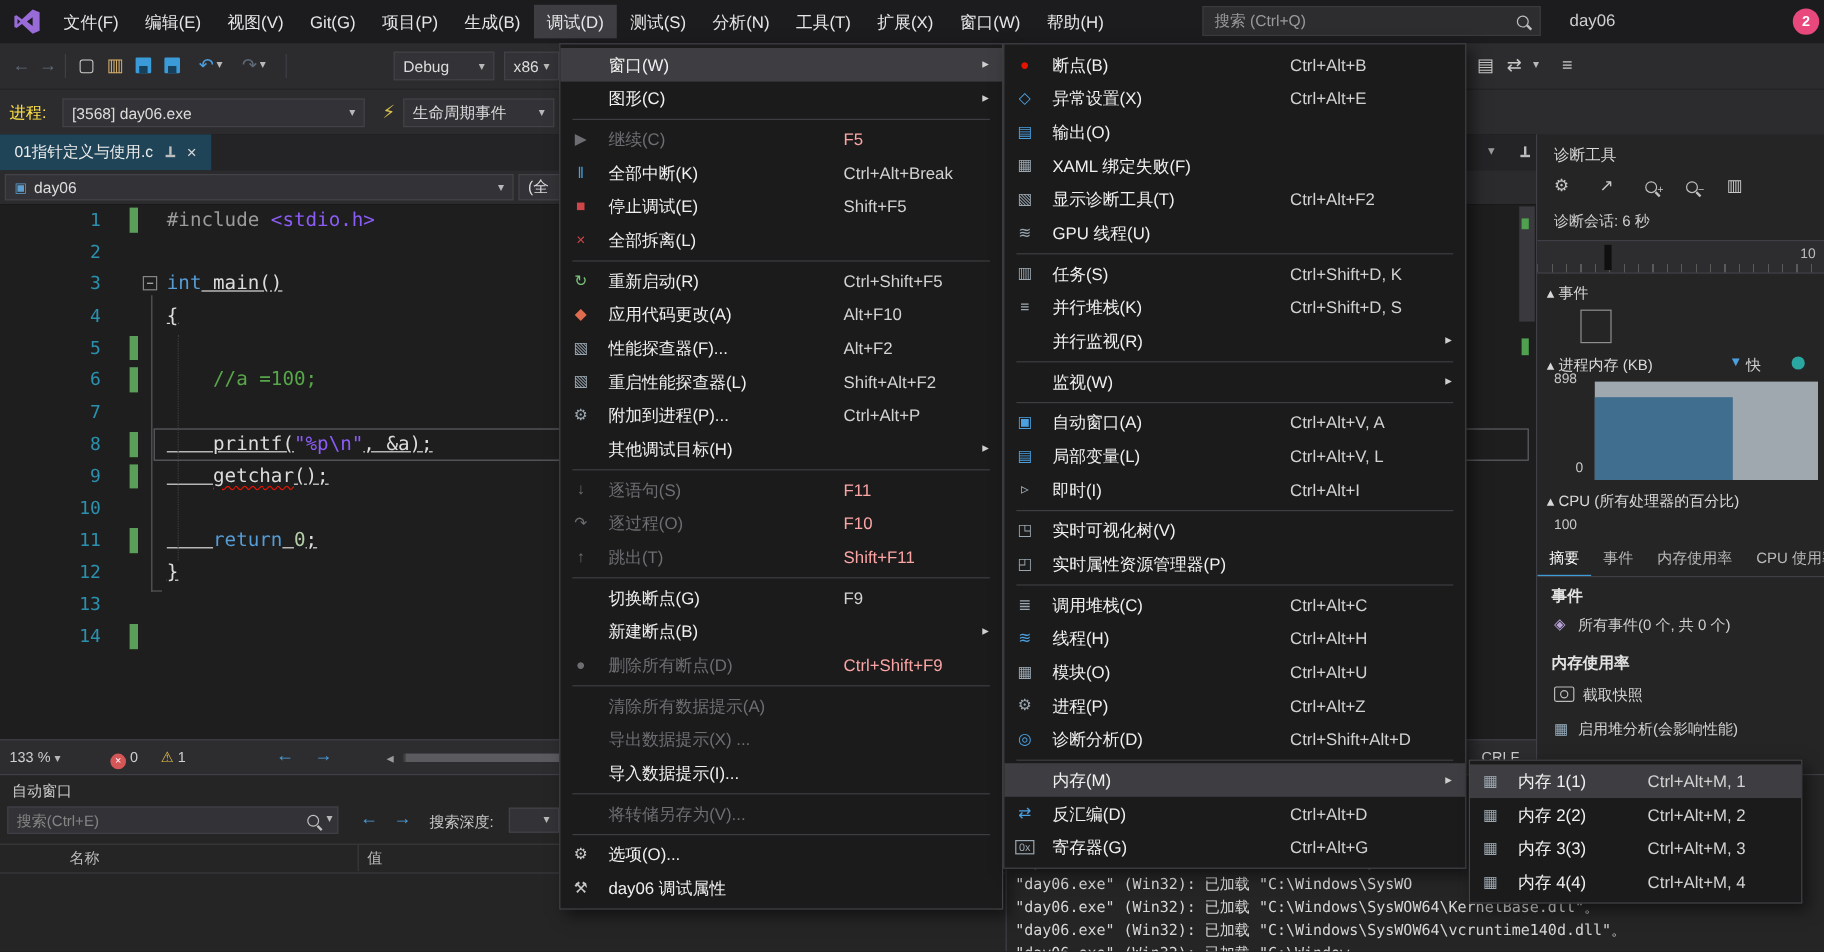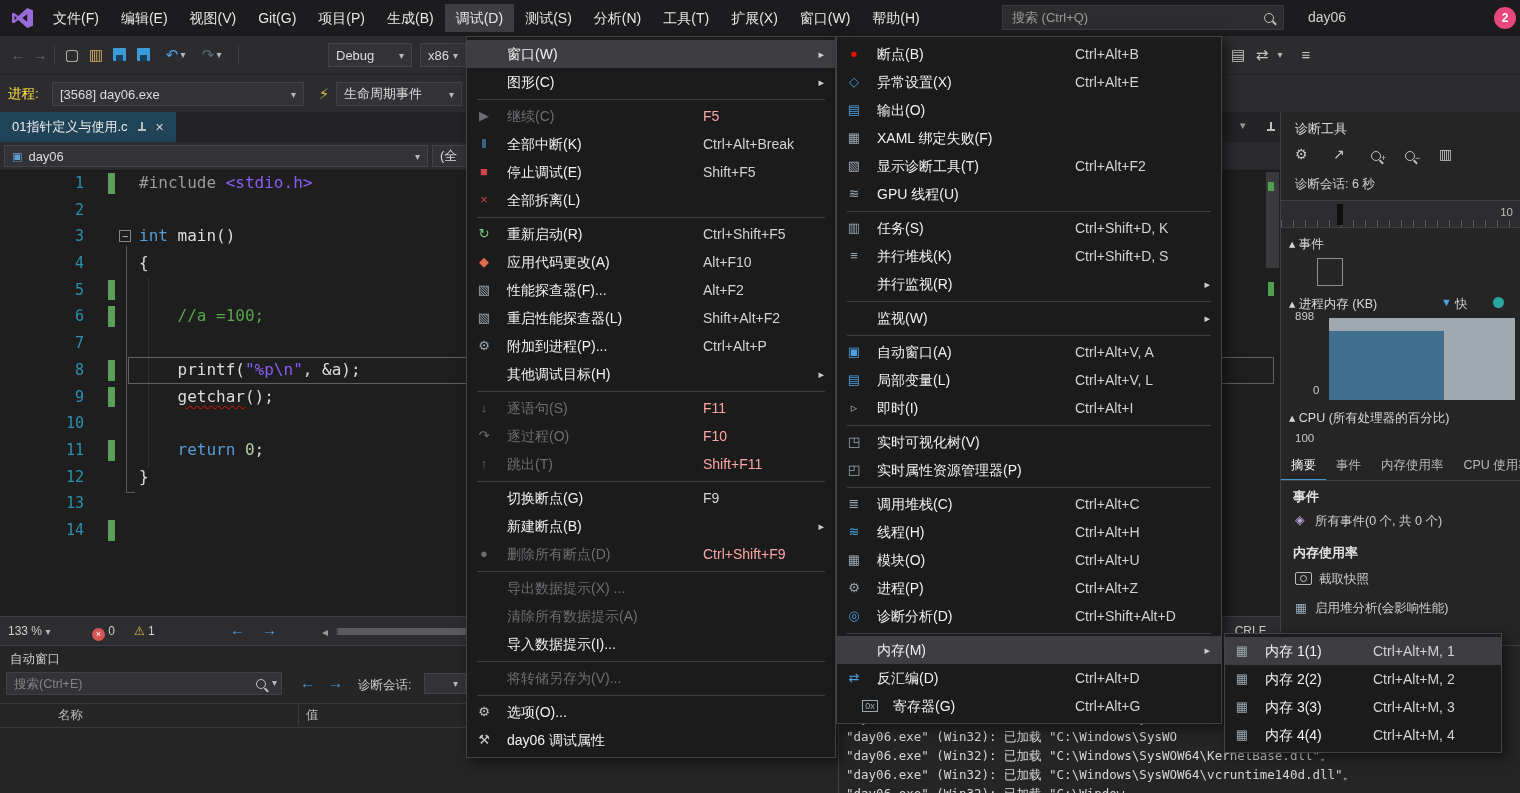--- a/index.html
+++ b/index.html
@@ -41,21 +41,21 @@
   #editor{position:absolute;left:0;top:58px;width:100%;height:446px;overflow:hidden;}
   .cl{display:flex;height:26.7px;line-height:26.7px;font-family:"DejaVu Sans Mono","Liberation Mono",monospace;font-size:16px;position:relative;}
   .ln{width:84px;text-align:right;color:#2b91af;font-size:15px;flex:none;}
   .chg{width:7px;margin-left:24px;flex:none;position:relative;}
   .chg.on::after{content:"";position:absolute;left:0;top:3px;bottom:3px;width:7px;background:#5a9e5a;}
   .fold{width:18px;margin-left:2px;flex:none;position:relative;}
   .fold.on::after{content:"−";position:absolute;left:2px;top:7px;width:12px;height:12px;line-height:11px;text-align:center;
                   border:1px solid #858585;color:#c8c8c8;font-size:10px;background:#1e1e1e;box-sizing:border-box;}
   .code{white-space:pre;margin-left:4px;color:#dcdcdc;}
   .cl.boxed::after{content:"";position:absolute;left:128px;right:6px;top:0;bottom:0;border:1px solid #5f5f66;pointer-events:none;}
-  .tok-kw{color:#569cd6;}.tok-str{color:#8b5cf6;}.tok-com{color:#57a64a;}.tok-num{color:#b5cea8;}.tok-pp{color:#9b9b9b;}.tok-pl{color:#dcdcdc;}
+  .tok-kw{color:#569cd6;}.tok-str{color:#8b5cf6;}.tok-com{color:#57a64a;}.tok-num{color:#b5cea8;}.tok-pp{color:#9b9b9b;}.tok-pl{color:#dcdcdc;text-decoration:underline;}
   .sq{text-decoration:underline;text-decoration-style:wavy;text-decoration-color:#e51400;text-decoration-thickness:1px;text-underline-offset:3px;}
   #fold-guide{position:absolute;left:126px;top:76px;width:8px;height:246px;border-left:1px solid #5a5a5a;border-bottom:1px solid #5a5a5a;}
   #indent-guide{position:absolute;left:148px;top:109px;height:188px;border-left:1px dotted #3f3f3f;}
   #ed-scroll{position:absolute;right:0;top:0;width:15px;height:446px;}
   #ed-thumb{position:absolute;left:1px;top:2px;width:13px;height:96px;background:#3a3a3e;}
   .sc-mark{position:absolute;left:3px;width:6px;background:#4fa14f;}
   #ed-status{position:absolute;left:0;top:504px;width:100%;height:29px;background:#2d2d30;border-top:1px solid #3f3f46;
              font-size:12px;color:#cfcfcf;}
   .st-item{position:absolute;top:7px;}
   .errico{display:inline-block;width:13px;height:13px;border-radius:50%;background:#d45656;color:#fff;font-size:9px;
@@ -95,21 +95,21 @@
   .dot{display:inline-block;width:11px;height:11px;border-radius:50%;background:#2aa7a0;}
   .lane-box{position:absolute;left:36px;top:146px;width:24px;height:26px;border:1px solid #8f8f8f;}
   
   .menu{position:absolute;background:#1b1b1c;border:1px solid #434347;box-shadow:5px 5px 12px rgba(0,0,0,.5);
         padding:3px 0;z-index:20;box-sizing:border-box;}
   .mi{height:28px;line-height:28px;display:flex;position:relative;font-size:14px;color:#f0f0f0;white-space:nowrap;}
   .mi.hl{background:#3e3e42;}
   .mi.dis{color:#6e6e72;}
   .mi.dis .mi-ic{color:#6e6e72 !important;}
   .mi-ic{width:34px;text-align:center;font-size:13px;flex:none;color:#c8c8c8;}
-  .mi-ic.boxg{font-size:9px;padding-left:16px;}
+  .mi-ic.boxg{font-size:9px;}
   .mi-ic.boxg span{border:1px solid #9aa7b0;padding:0 2px;}
   .mi-lb{margin-left:6px;}
   .mi-sc{position:absolute;left:var(--sc);top:0;color:#d2d2d2;}
   .mi.dis .mi-sc{color:#fca5a5;}
   .mi-ar{position:absolute;right:11px;top:0;font-size:11px;color:#cfcfcf;}
   #debug-menu{left:466px;top:36px;width:370px;--sc:236px;}
   #window-submenu{left:836px;top:36px;width:386px;--sc:238px;z-index:21;}
   #memory-submenu{left:1224px;top:633px;width:278px;--sc:148px;z-index:22;}
   .msep{height:1px;background:#3e3e42;margin:2.5px 10px;}
   .abs{position:absolute;}
@@ -327,21 +327,21 @@
     </div>
   </div>
 
   <div id="autos">
     <div class="abs" style="left:10px;top:5px;font-size:12.5px;color:#cccccc;">自动窗口</div>
     <input id="autos-search" placeholder="搜索(Ctrl+E)" style="">
     <span class="mag abs" style="left:256px;top:33px;"></span>
     <span class="caret abs" style="left:272px;top:31px;">▾</span>
     <span class="abs" style="left:300px;top:28px;color:#4ba0e0;font-size:15px;">←</span>
     <span class="abs" style="left:328px;top:28px;color:#4ba0e0;font-size:15px;">→</span>
-    <span class="abs" style="left:358px;top:31px;font-size:12.5px;color:#c8c8c8;">诊断会话:</span>
+    <span class="abs" style="left:358px;top:31px;font-size:12.5px;color:#c8c8c8;">搜索深度:</span>
     <div class="combo" style="left:424px;top:27px;width:42px;height:21px;background:#333337;">
       <span></span>
         <span class="caret">▾</span>
     </div>
     <div id="autos-cols">
       <span class="abs" style="left:10px;top:3px;margin-left:48px;">名称</span>
       <span class="abs" style="left:298px;top:0;height:22px;border-left:1px solid #3a3a3e;"></span>
       <span class="abs" style="left:306px;top:3px;">值</span>
     </div>
   </div>
@@ -486,25 +486,25 @@
         <span class="mi-ar">▸</span>
       </div>
       <div class="mi dis">
         <span class="mi-ic" style="color: rgb(138, 95, 95);">●</span>
         <span class="mi-lb">删除所有断点(D)</span>
         <span class="mi-sc">Ctrl+Shift+F9</span>
       </div>
       <div class="msep"></div>
       <div class="mi dis">
         <span class="mi-ic"></span>
+        <span class="mi-lb">清除所有数据提示(A)</span>
+      </div>
+      <div class="mi dis">
+        <span class="mi-ic"></span>
         <span class="mi-lb">导出数据提示(X) ...</span>
-      </div>
-      <div class="mi dis">
-        <span class="mi-ic"></span>
-        <span class="mi-lb">清除所有数据提示(A)</span>
       </div>
       <div class="mi">
         <span class="mi-ic"></span>
         <span class="mi-lb">导入数据提示(I)...</span>
       </div>
       <div class="msep"></div>
       <div class="mi dis">
         <span class="mi-ic"></span>
         <span class="mi-lb">将转储另存为(V)...</span>
       </div>

